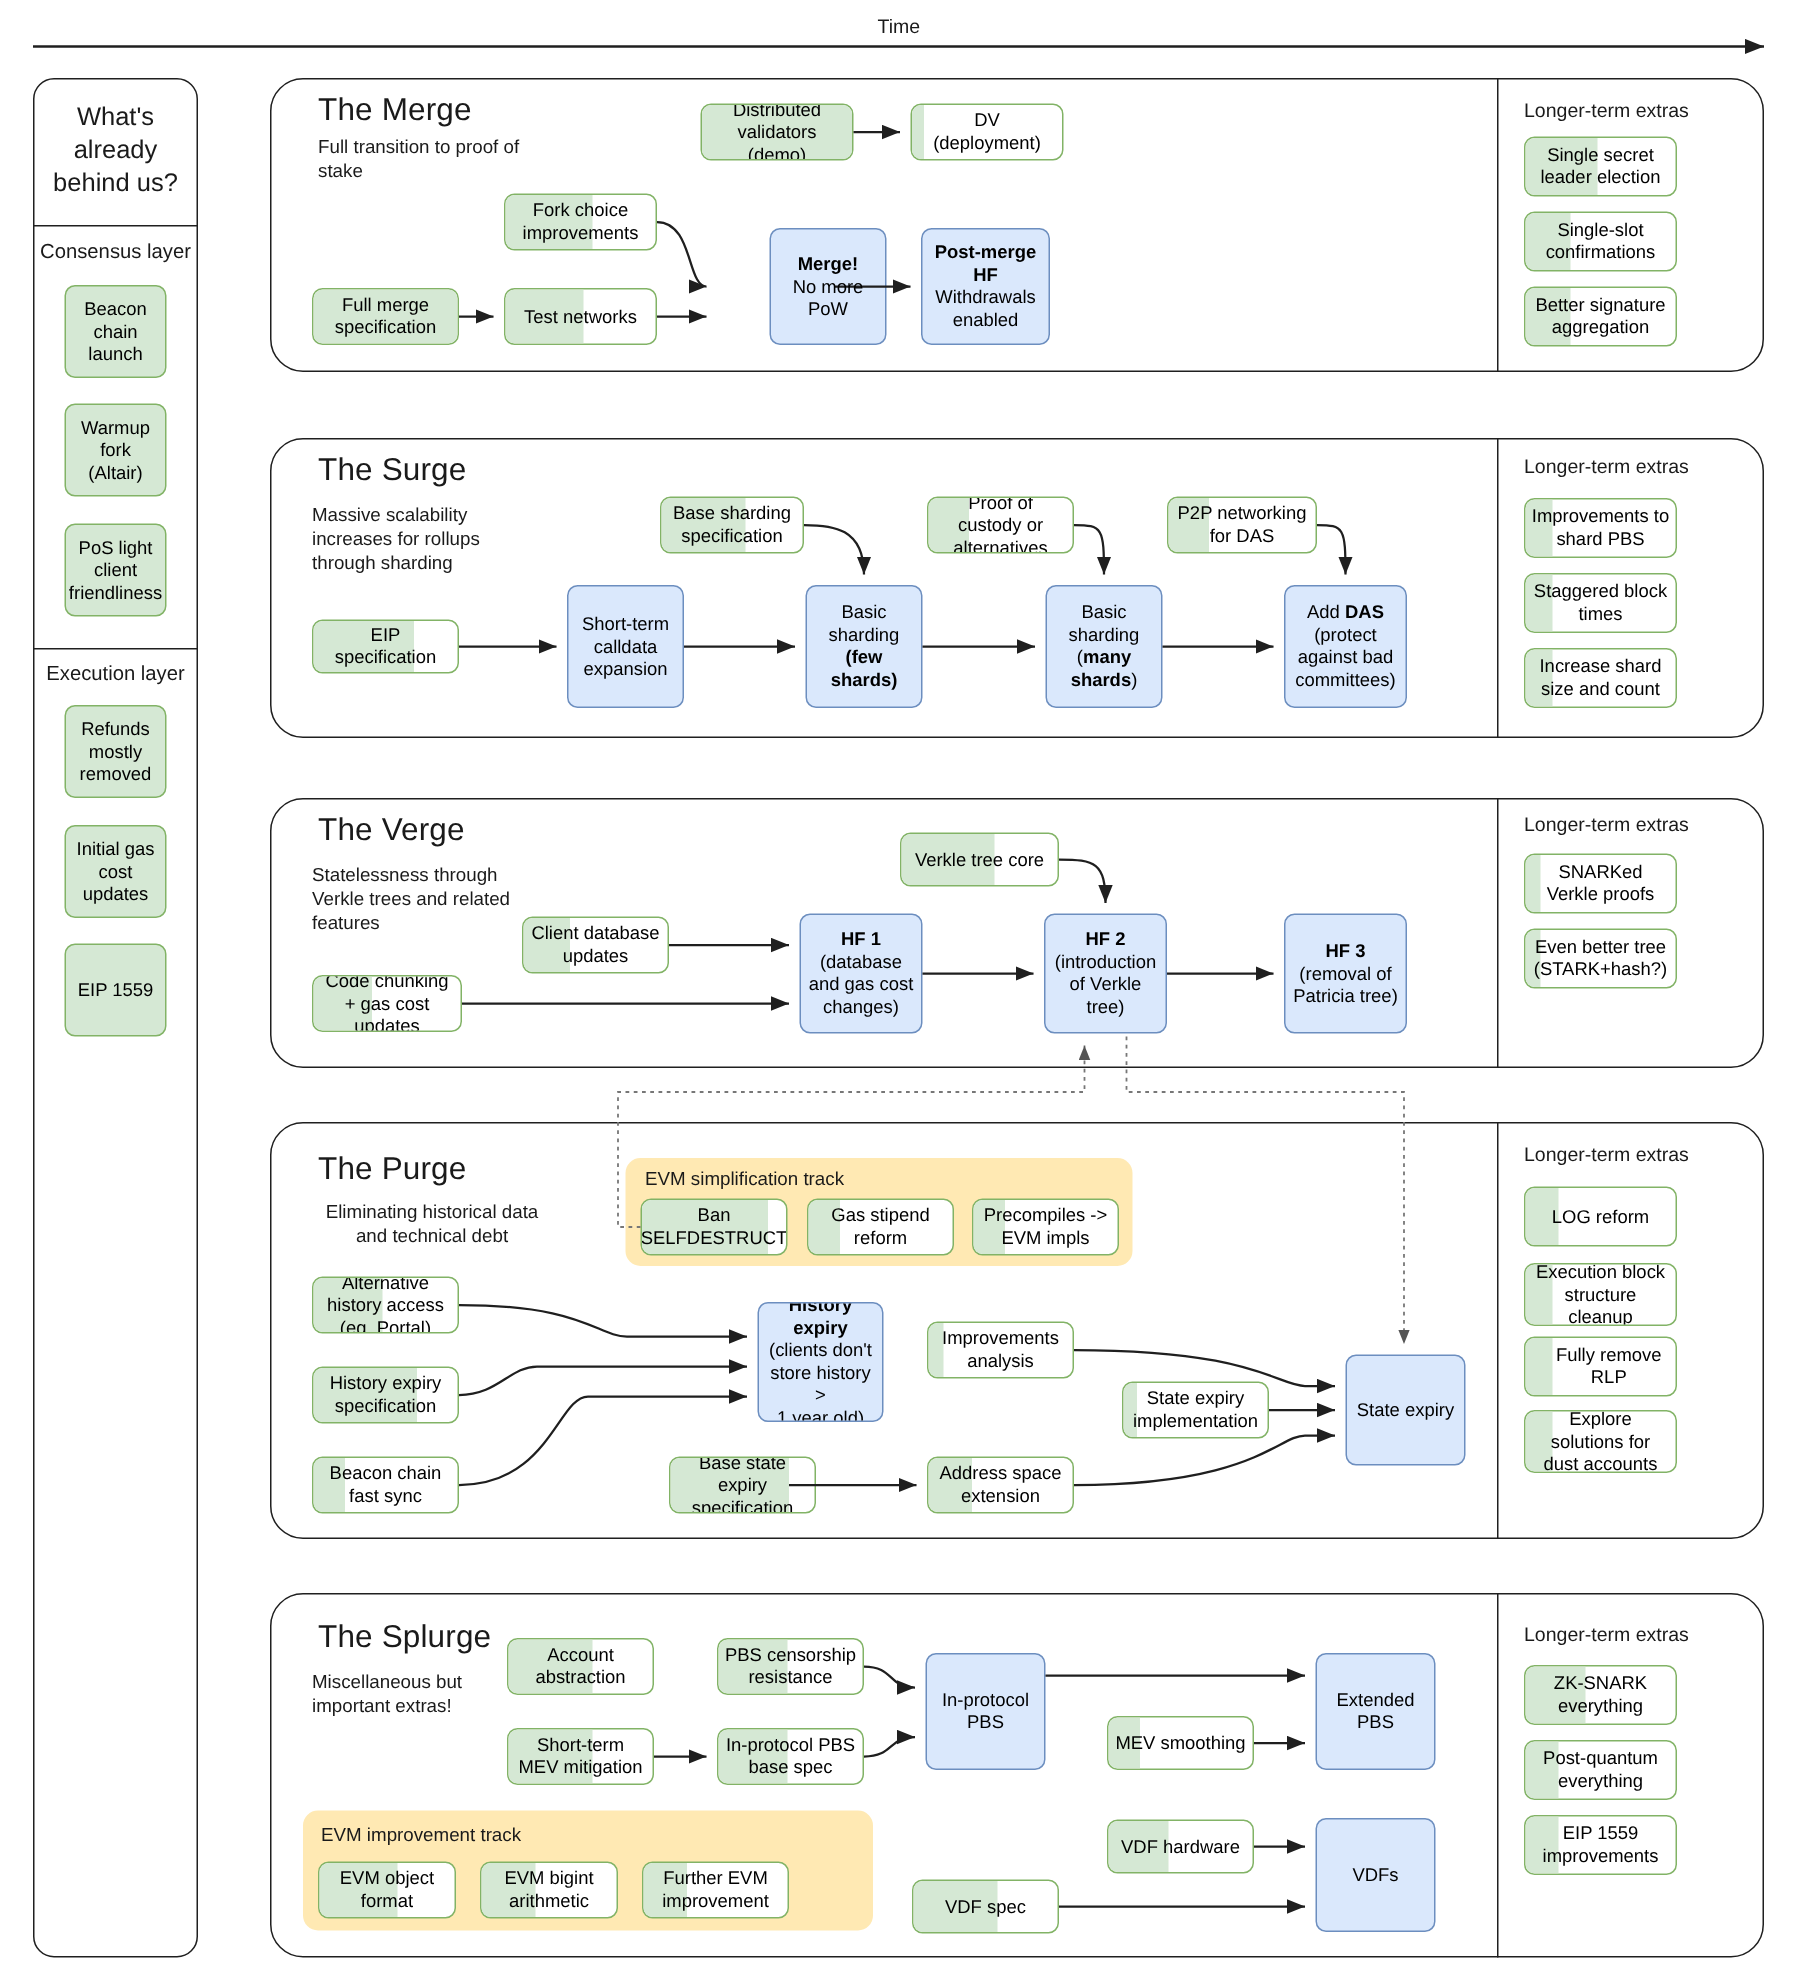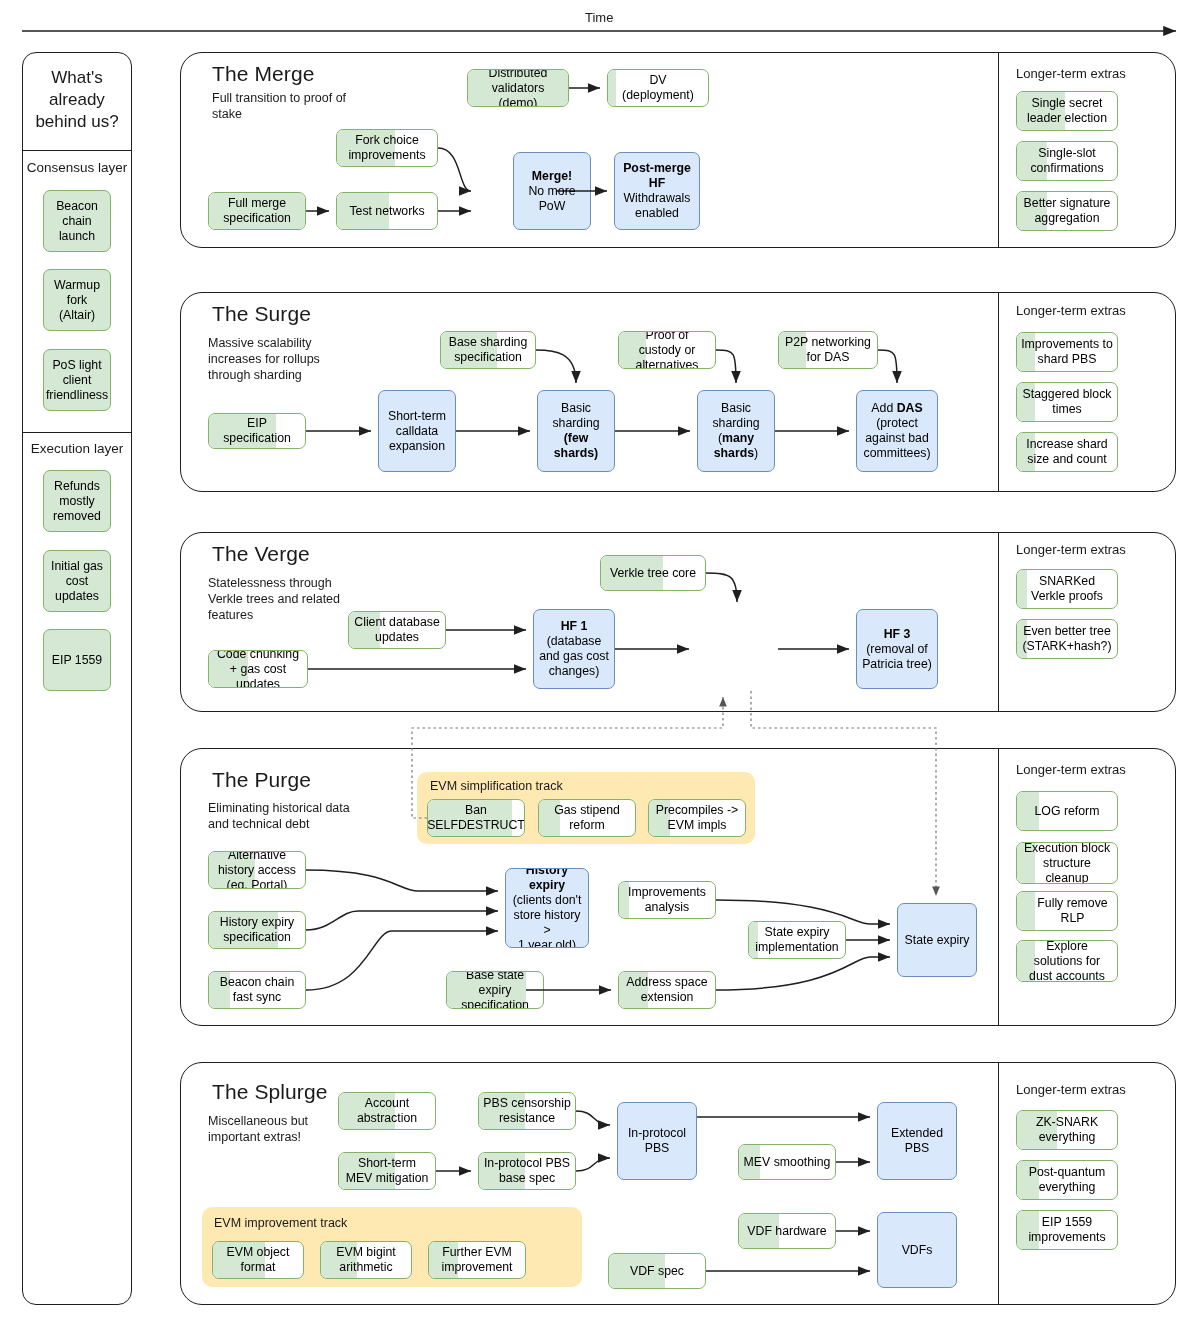--- a/index.html
+++ b/index.html
@@ -205,36 +205,39 @@
     <span class="fill" style="width:32%"></span>
       <span class="lbl">Client database updates</span>
   </div>
   <div class="node n-green" style="left:208px;top:650px;width:100px;height:38px;">
     <span class="fill" style="width:40%"></span>
       <span class="lbl">Code chunking + gas cost updates</span>
   </div>
   <div class="node n-blue" style="left:533px;top:609px;width:82px;height:80px;">
     <span class="lbl"><b>HF 1</b><br>(database<br>and gas cost<br>changes)</span>
   </div>
+  <div class="node n-blue" style="left:696px;top:609px;width:82px;height:80px;">
+    <span class="lbl"><b>HF 2</b><br>(introduction<br>of Verkle<br>tree)</span>
+  </div>
   <div class="node n-blue" style="left:856px;top:609px;width:82px;height:80px;">
     <span class="lbl"><b>HF 3</b><br>(removal of<br>Patricia tree)</span>
   </div>
 
   <div class="node n-green" style="left:1016px;top:569px;width:102px;height:40px;">
     <span class="fill" style="width:10%"></span>
       <span class="lbl">SNARKed Verkle proofs</span>
   </div>
   <div class="node n-green" style="left:1016px;top:619px;width:102px;height:40px;">
     <span class="fill" style="width:10%"></span>
       <span class="lbl">Even better tree (STARK+hash?)</span>
   </div>
 
   <div class="abs panel" style="left:180px;top:748px;width:996px;height:278px;"></div>
   <div class="abs panel-title" style="left:212px;top:768px;">The Purge</div>
-  <div class="abs panel-sub" style="left:208px;top:800px;width:160px;">Eliminating historical data and technical debt</div>
+  <div class="abs panel-sub" style="left:208px;top:800px;width:160px;text-align:center;">Eliminating historical data and technical debt</div>
   <div class="abs extras-sep" style="left:998px;top:748px;width:0;height:278px;"></div>
   <div class="abs extras-title" style="left:1016px;top:762px;">Longer-term extras</div>
 
   <div class="track" style="left:417px;top:772px;width:338px;height:72px;"></div>
   <div class="track-title" style="left:430px;top:779px;">EVM simplification track</div>
   <div class="node n-green" style="left:427px;top:799px;width:98px;height:38px;">
     <span class="fill" style="width:88%"></span>
       <span class="lbl">Ban SELFDESTRUCT</span>
   </div>
   <div class="node n-green" style="left:538px;top:799px;width:98px;height:38px;">

